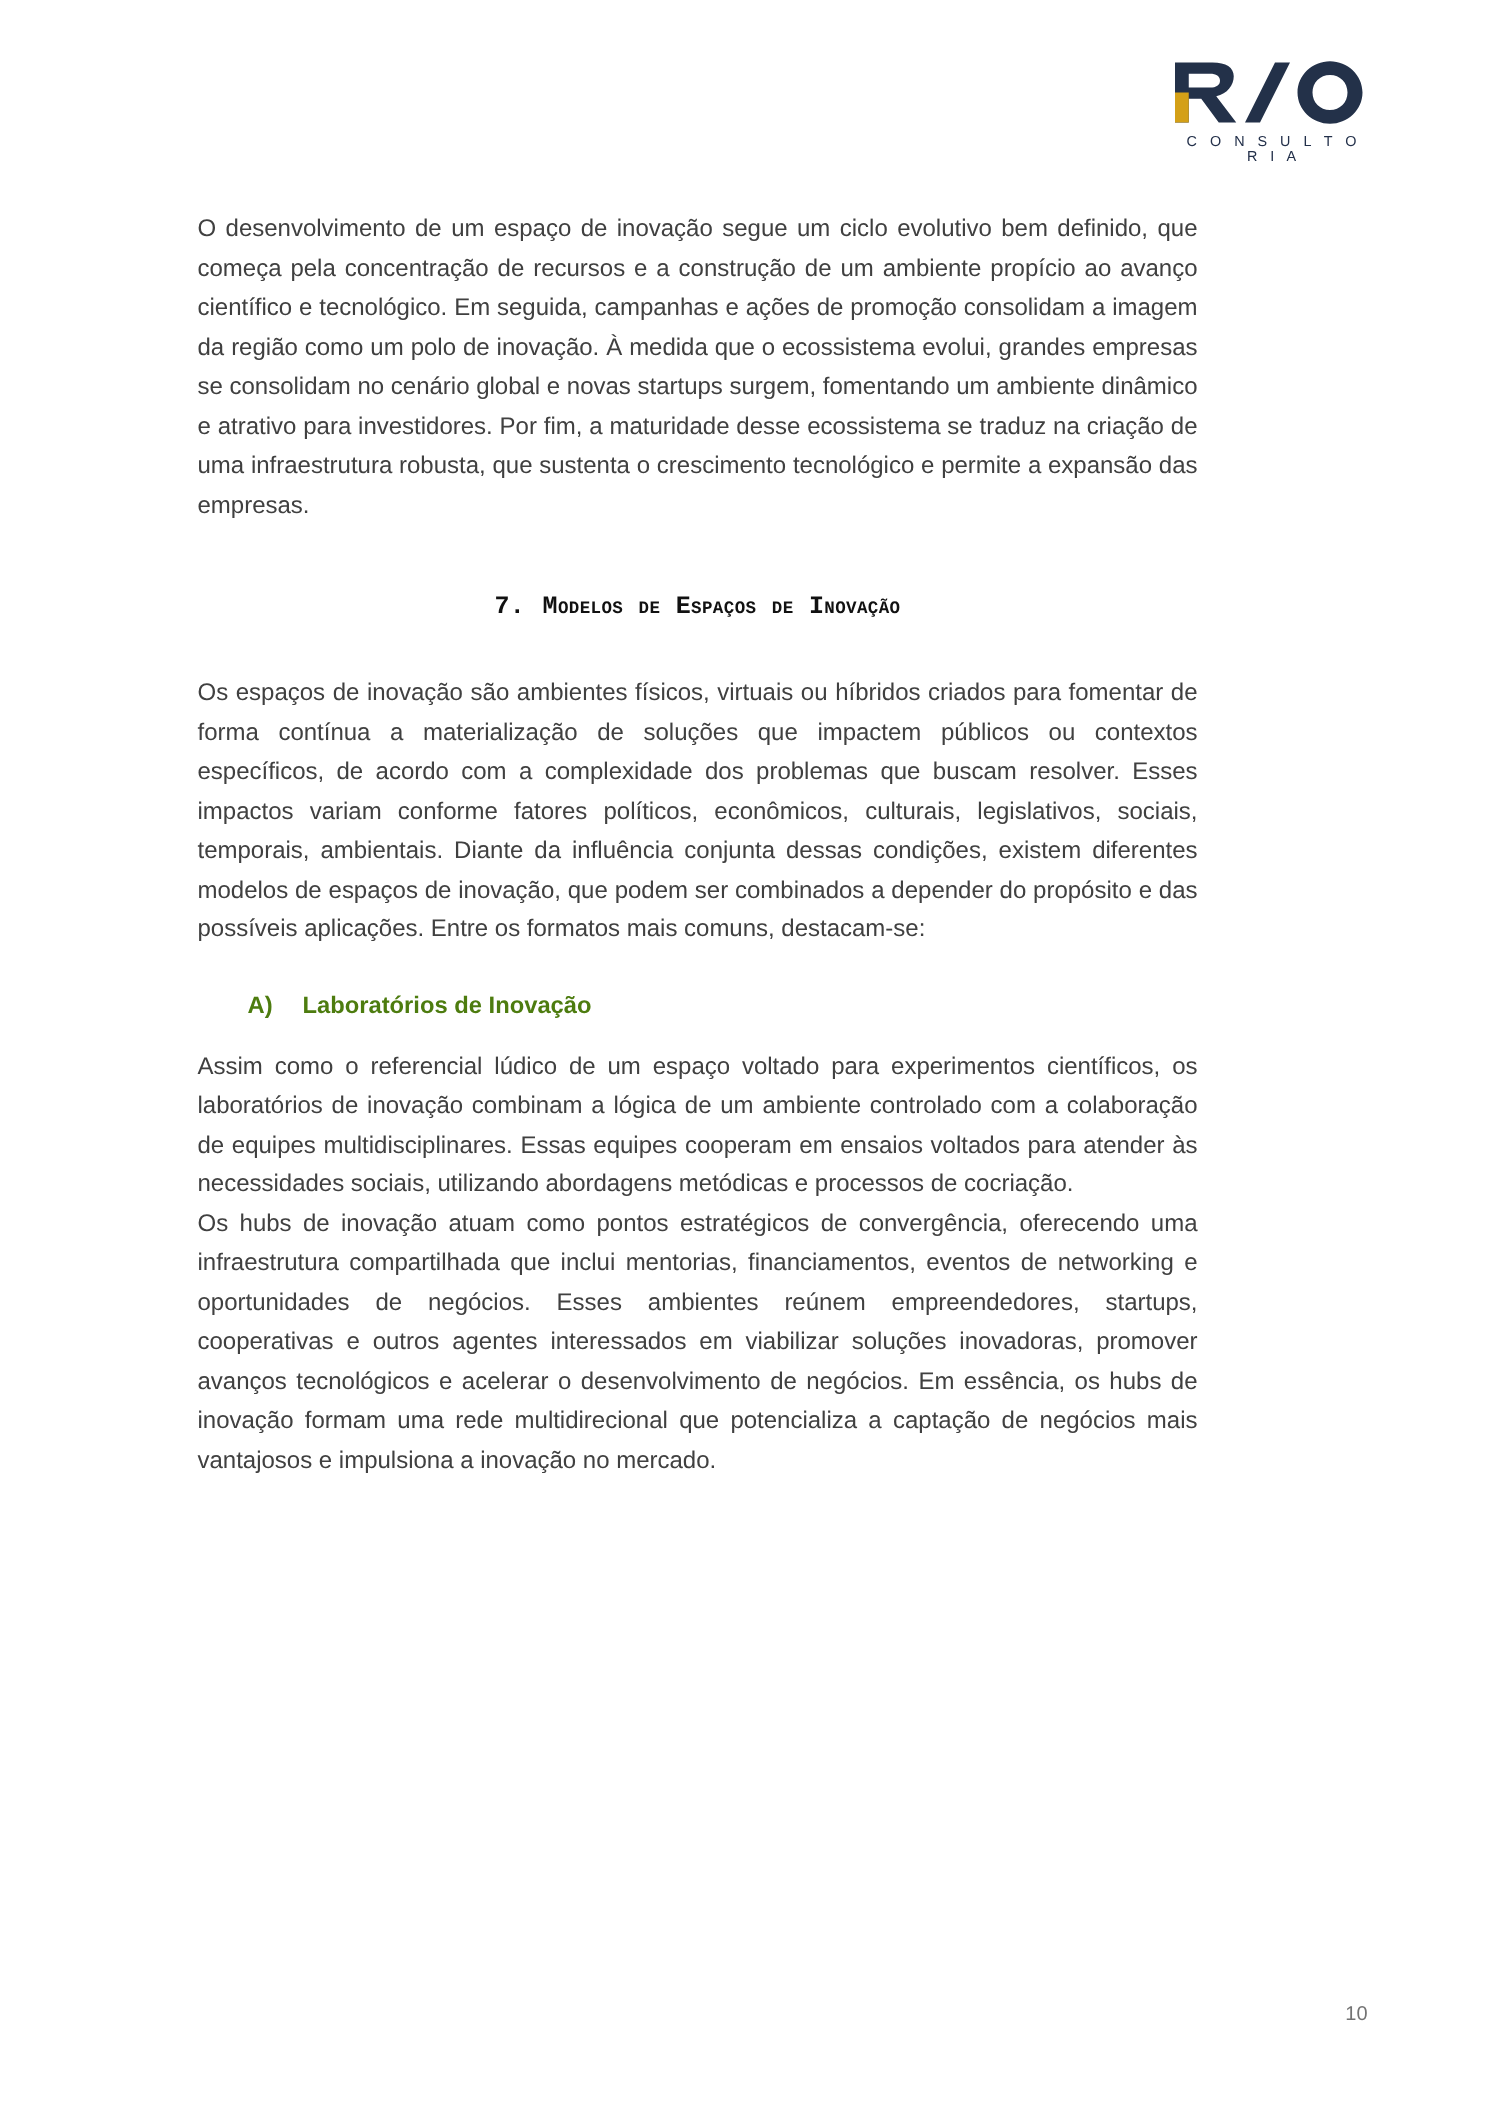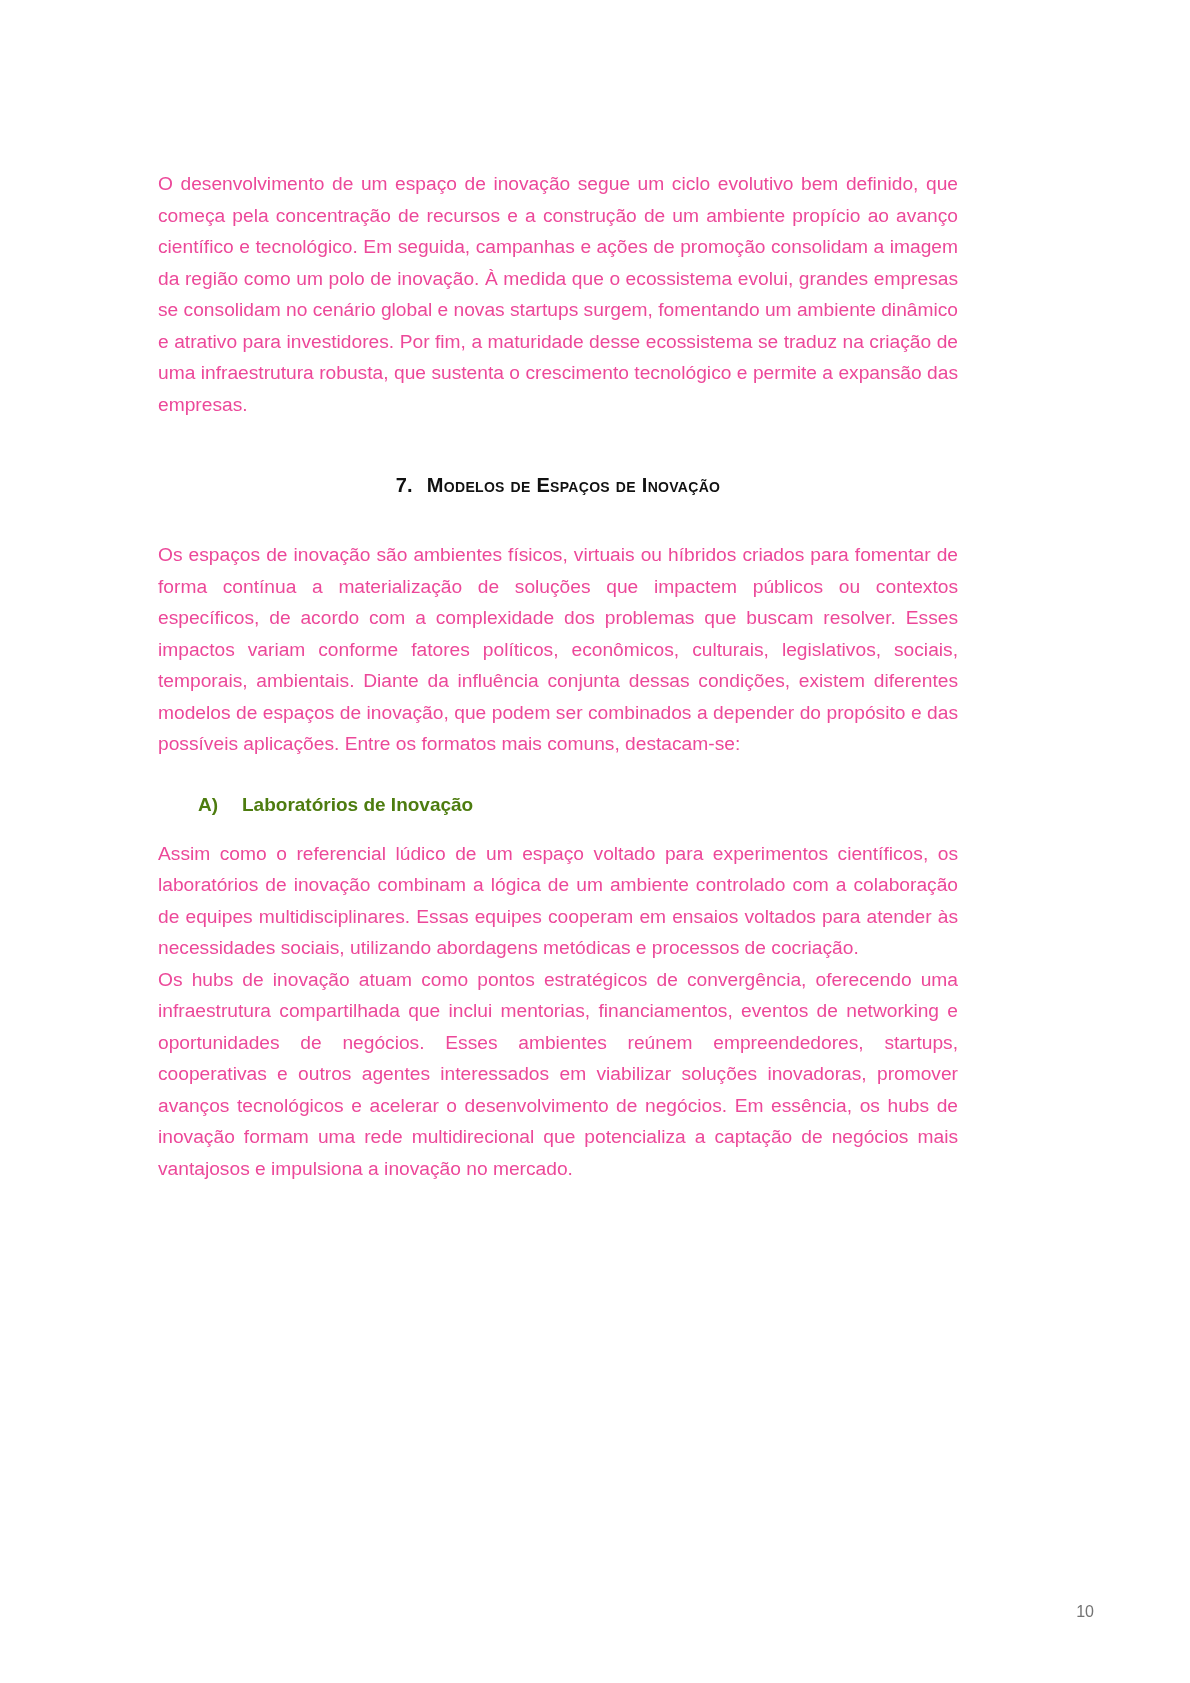--- a/index.html
+++ b/index.html
@@ -64,27 +64,27 @@
     top: 168px;
     width: 800px;
   }
   p.para {
     margin: 0 0 0 0;
     font-size: 19.2px;
     line-height: 31.5px;
     text-align: justify;
     font-family: "Liberation Sans", sans-serif;
     font-stretch: condensed;
-    color: #ec4899;
+    color: #404040;
   }
   .section-heading {
     margin: 54px 0 42px 0;
     text-align: center;
     font-size: 20px;
-    font-family: Liberation Sans, sans-serif;
+    font-family: Liberation Mono, monospace;
     color: #111111;
     letter-spacing: 0.2px;
   }
   .section-heading .num {
     margin-right: 14px;
   }
   .smallcaps {
     font-variant: small-caps;
     letter-spacing: 0.3px;
   }
@@ -108,20 +108,37 @@
     font-size: 16px;
     color: #737373;
     font-family: "Liberation Sans", sans-serif;
   }
 </style>
 </head>
 <body>
 
 <div class="page">
 
+  <div class="header">
+    <div class="logo-wrap">
+      <div class="logo-mark">
+        <svg class="logo-svg" width="160" height="60" viewBox="0 0 160 60" xmlns="http://www.w3.org/2000/svg">
+
+          <path d="M6 4 L6 52 L17 52 L17 33 L27 33 L41 52 L55 52 L39 31 C48 29 53 22 53 15 C53 8 47 4 36 4 Z M17 13 L34 13 C39 13 42 15 42 18.5 C42 22 39 24 34 24 L17 24 Z" fill="#233149"></path>
+
+          <path d="M6 28 L6 52 L17 52 L17 28 Z" fill="#d4a017"></path>
+
+          <path d="M62 52 L74 52 L98 4 L86 4 Z" fill="#233149"></path>
+
+          <path d="M130 3 C144 3 156 14 156 28 C156 42 144 53 130 53 C116 53 104 42 104 28 C104 14 116 3 130 3 Z M130 14 C122 14 116 20 116 28 C116 36 122 42 130 42 C138 42 144 36 144 28 C144 20 138 14 130 14 Z" fill="#233149"></path>
+        </svg>
+      </div>
+      <div class="logo-sub">C O N S U L T O R I A</div>
+    </div>
+  </div>
 
   <div class="content">
 
     <p class="para">O desenvolvimento de um espaço de inovação segue um ciclo evolutivo bem definido, que começa pela concentração de recursos e a construção de um ambiente propício ao avanço científico e tecnológico. Em seguida, campanhas e ações de promoção consolidam a imagem da região como um polo de inovação. À medida que o ecossistema evolui, grandes empresas se consolidam no cenário global e novas startups surgem, fomentando um ambiente dinâmico e atrativo para investidores. Por fim, a maturidade desse ecossistema se traduz na criação de uma infraestrutura robusta, que sustenta o crescimento tecnológico e permite a expansão das empresas.</p>
 
     <h2 class="section-heading">
       <span class="num">7.</span><span class="smallcaps">Modelos de Espaços de Inovação</span>
     </h2>
 
     <p class="para">Os espaços de inovação são ambientes físicos, virtuais ou híbridos criados para fomentar de forma contínua a materialização de soluções que impactem públicos ou contextos específicos, de acordo com a complexidade dos problemas que buscam resolver. Esses impactos variam conforme fatores políticos, econômicos, culturais, legislativos, sociais, temporais, ambientais. Diante da influência conjunta dessas condições, existem diferentes modelos de espaços de inovação, que podem ser combinados a depender do propósito e das possíveis aplicações. Entre os formatos mais comuns, destacam-se:</p>

